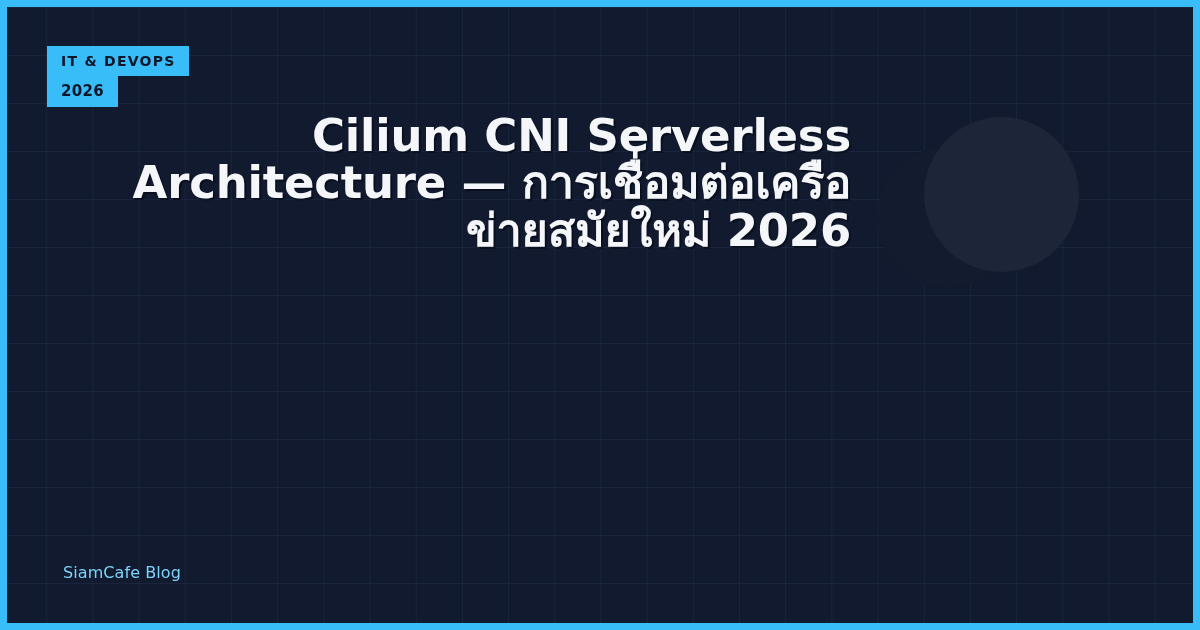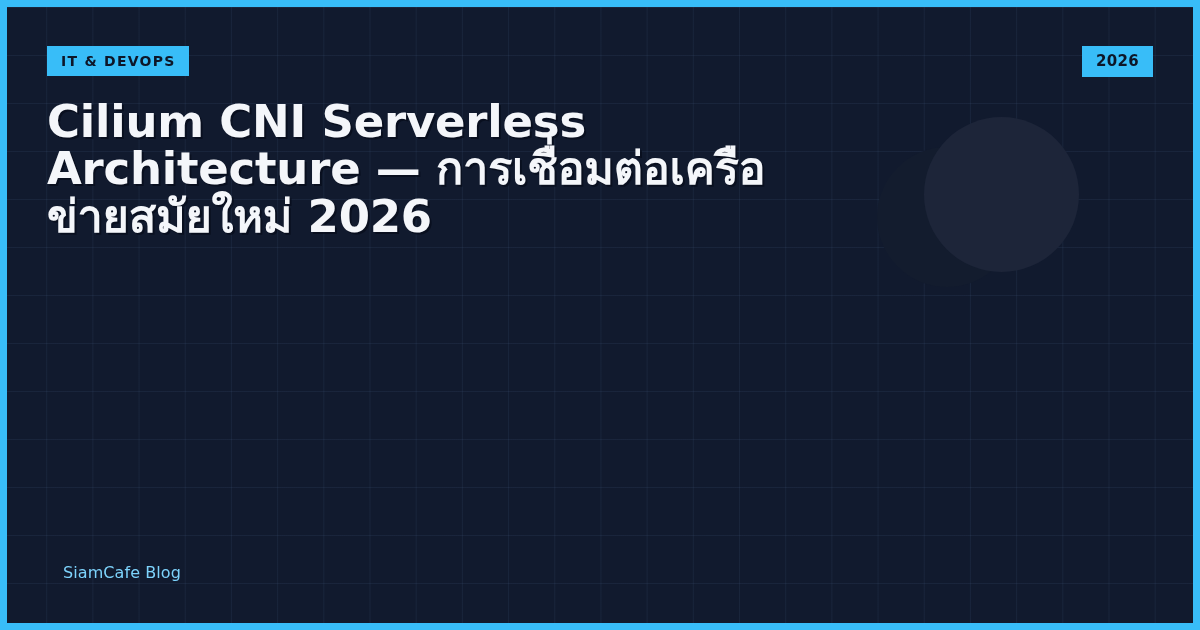--- a/index.html
+++ b/index.html
@@ -58,20 +58,21 @@
 
   
   .top-row {
     position: absolute;
     left: 40px;
     right: 40px;
     top: 39px;
     display: flex;
     align-items: flex-start;
     justify-content: space-between;
+    flex-direction: column;
   }
 
   .badge {
     display: inline-block;
     background: #38bdf8;
     color: #0d1628;
     font-size: 14px;
     font-weight: 700;
     letter-spacing: 0.09em;
     line-height: 1;
@@ -90,28 +91,29 @@
     white-space: nowrap;
     text-align: right;
   }
 
   
   .title {
     position: absolute;
     left: 40px;
     top: 91px;
     width: 790px;
-    margin: 0;
+    margin: 14px;
     color: #f4f6fa;
     font-size: 45px;
     font-weight: 700;
     line-height: 1.05;
     letter-spacing: -0.005em;
     text-shadow: 2px 2px 0 rgba(5, 10, 22, 0.62);
     word-wrap: break-word;
+    text-align: right;
   }
 
   
   .footer {
     position: absolute;
     left: 56px;
     bottom: 42px;
     color: #7dd3fc;
     font-size: 16px;
     font-weight: 400;

